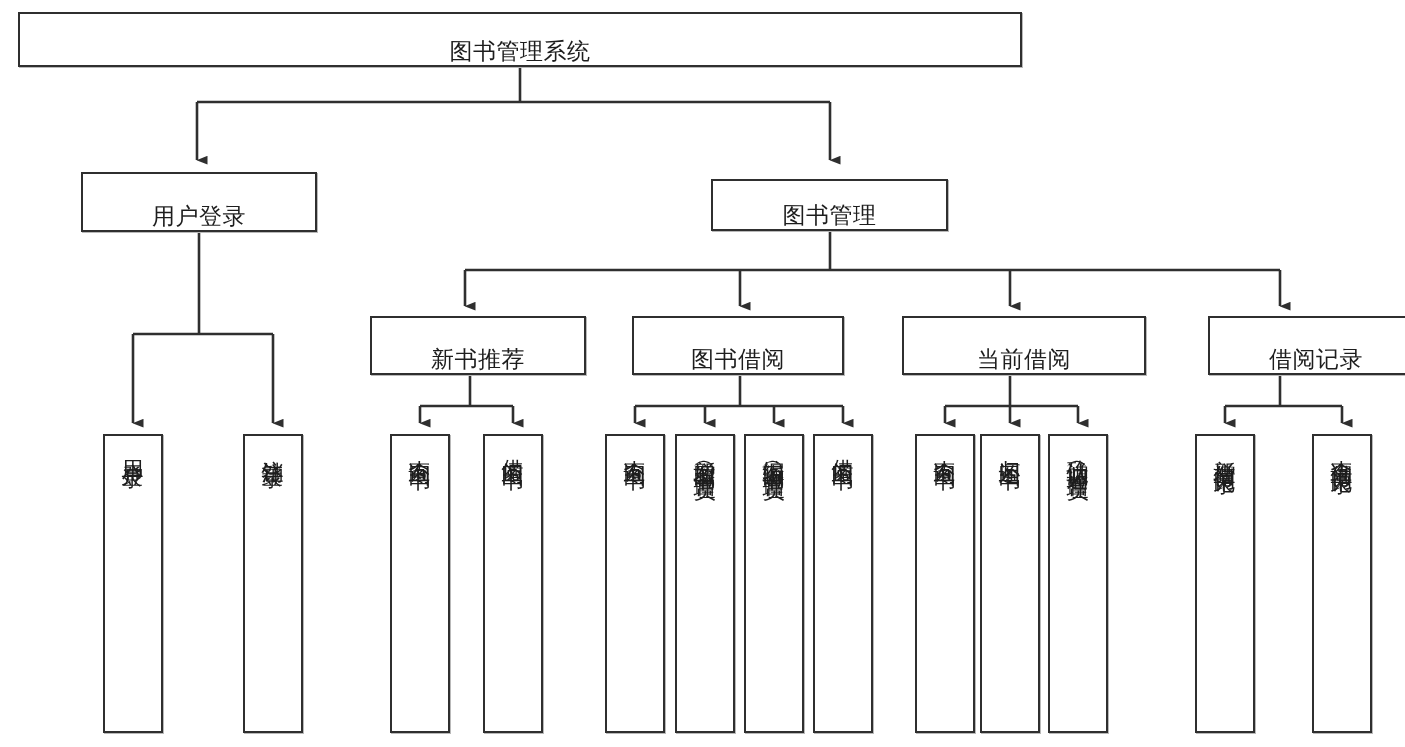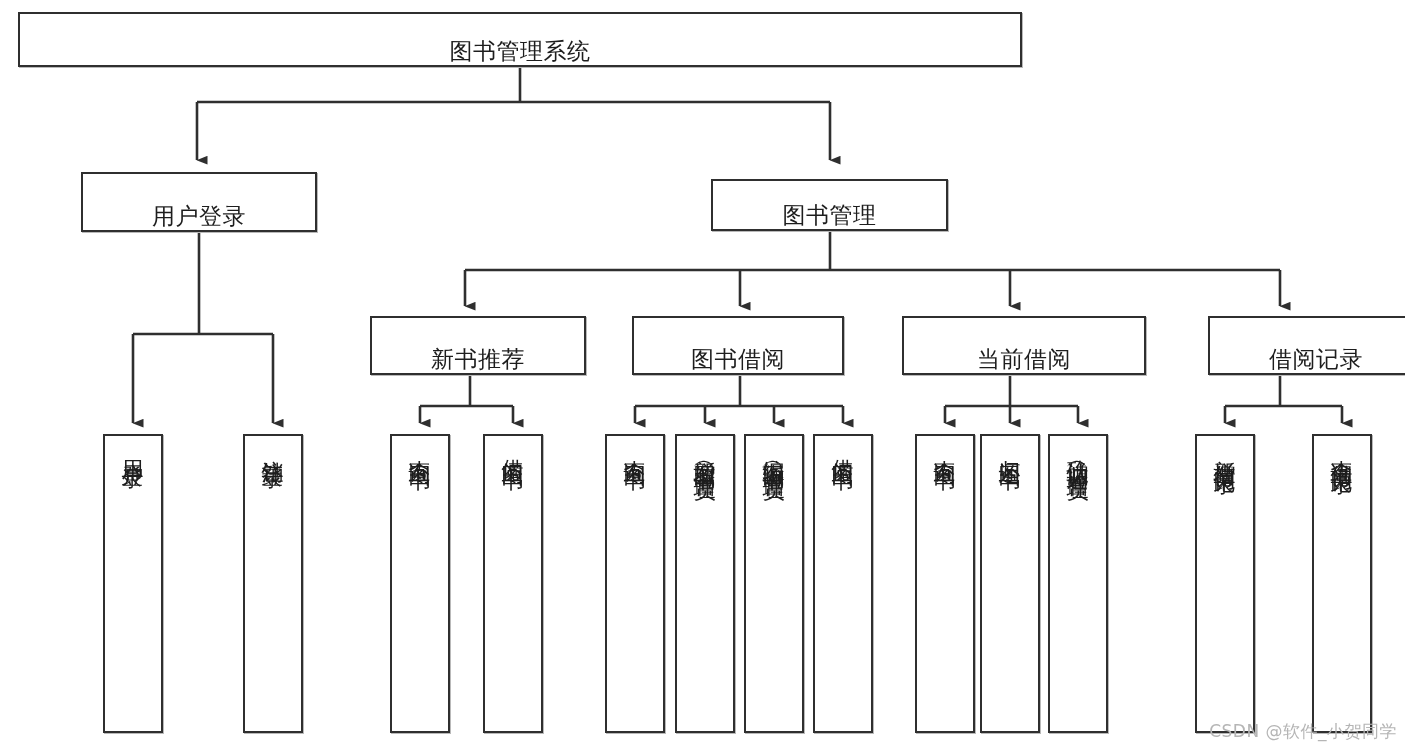--- a/index.html
+++ b/index.html
@@ -190,14 +190,13 @@
     <span class="node-label">确认归还（管理员）</span>
   </div>
 
   <div class="node vertical" style="left:1195px; top:434px; width:60px; height:299px;">
     <span class="node-label">新增借阅记录</span>
   </div>
   <div class="node vertical" style="left:1312px; top:434px; width:60px; height:299px;">
     <span class="node-label">查询借阅记录</span>
   </div>
 
-  <div class="watermark">CSDN @软件_小贺同学</div>
 </div>
 
 </body></html>

